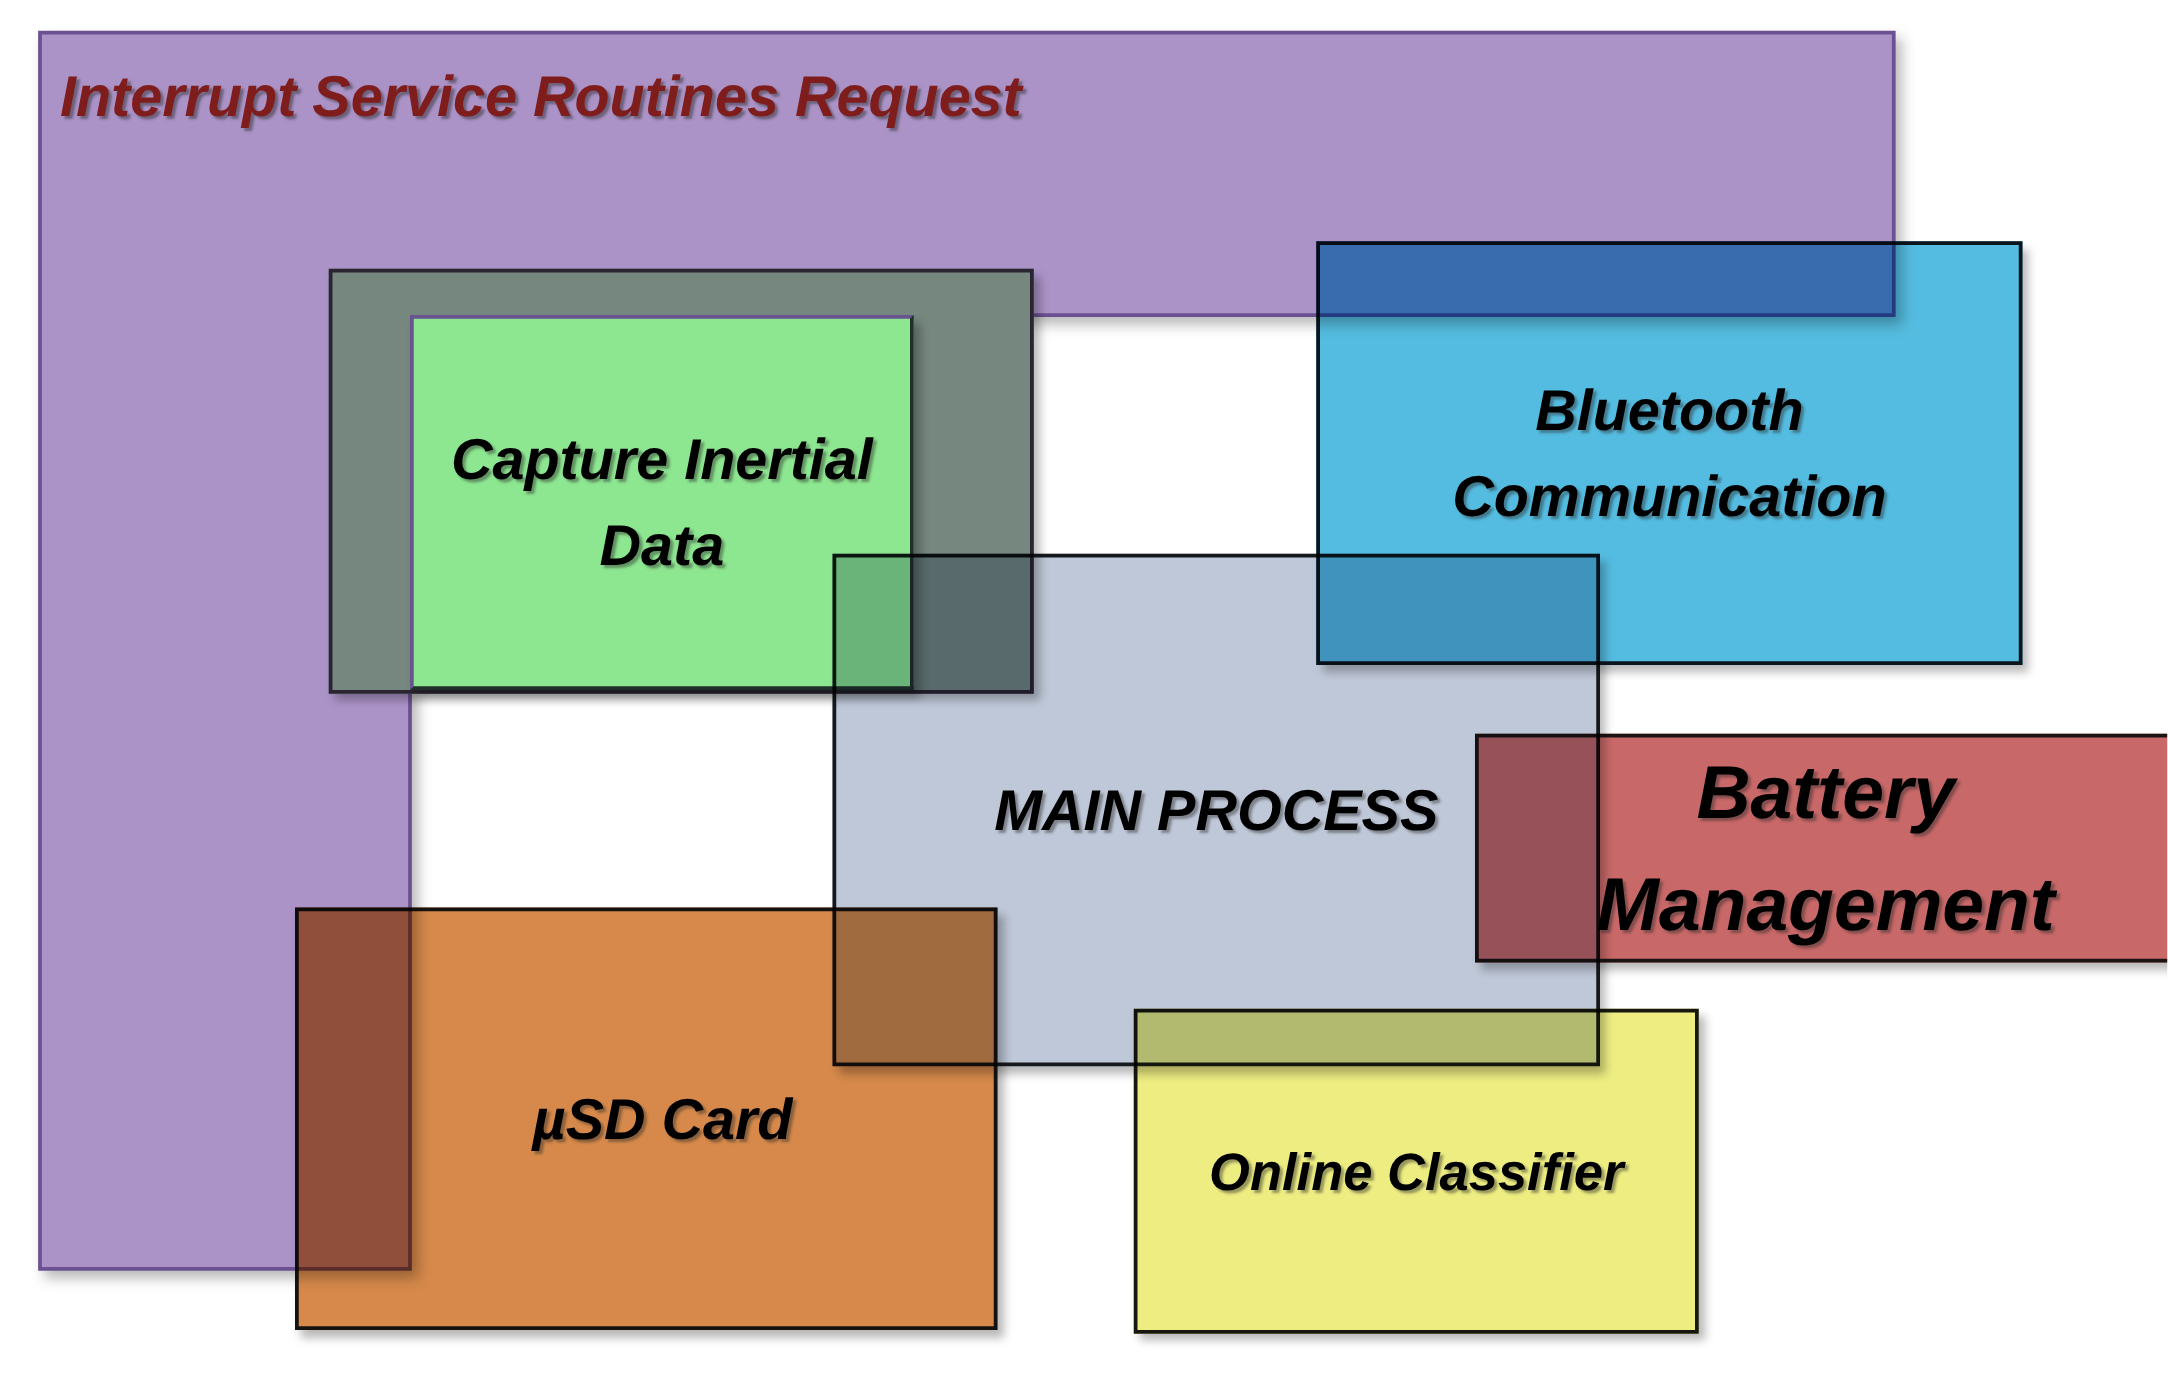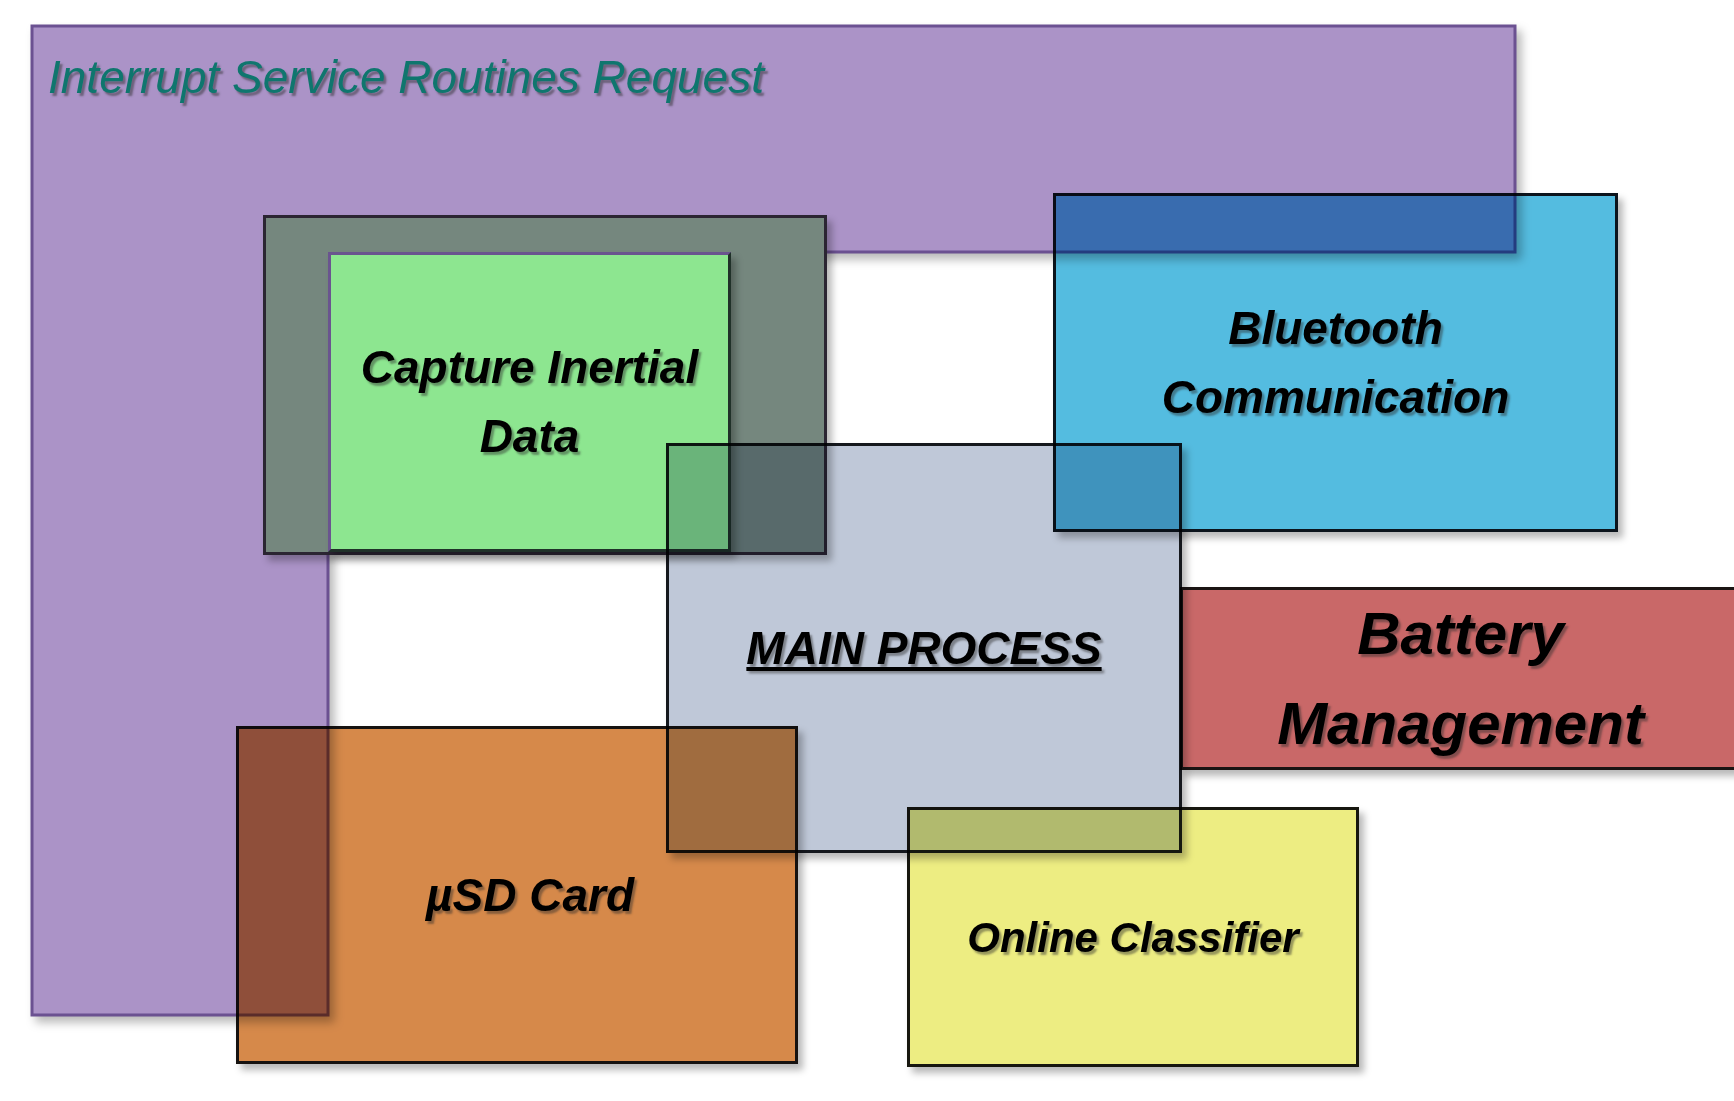--- a/index.html
+++ b/index.html
@@ -32,46 +32,45 @@
   .blend { mix-blend-mode: multiply; margin-left: 38px; }
   .label {
     text-shadow: 2.5px 2.5px 2px rgba(45,45,45,0.45);
     line-height: 1.5;
   }
   .title-label {
     position: absolute;
     left: 48px;
     top: 50px;
     font-style: italic;
-    font-weight: normal;
+    font-weight: bold;
     font-size: 46px;
-    color: #0f766e;
+    color: #7f1d1d;
     text-shadow: 2.5px 2.5px 2px rgba(45,45,45,0.5);
     white-space: nowrap;
   }
   
   .backing {
     left: 263px; top: 215px; width: 564px; height: 340px;
     background: #75877e;
     border: 3px solid #2b2532;
   }
   .green {
     left: 328px; top: 252px; width: 403px; height: 300px;
     background: #8de690;
     border: 3px solid #203129;
     border-top-color: #6a548f;
     border-left-color: #6a548f;
     font-size: 46px;
   }
   .main {
-    left: 628px; top: 443px; width: 516px; height: 410px;
+    left: 628px; top: 443px; width: 614px; height: 410px;
     background: #bfc8d8;
     border: 3px solid #15181d;
     font-size: 46px;
-    text-decoration: underline;
   }
   .blue {
     left: 1015px; top: 193px; width: 565px; height: 339px;
     background: #54bce0;
     border: 3px solid #0c141c;
     font-size: 46px;
   }
   .orange {
     left: 198px; top: 726px; width: 562px; height: 338px;
     background: #d6894a;

